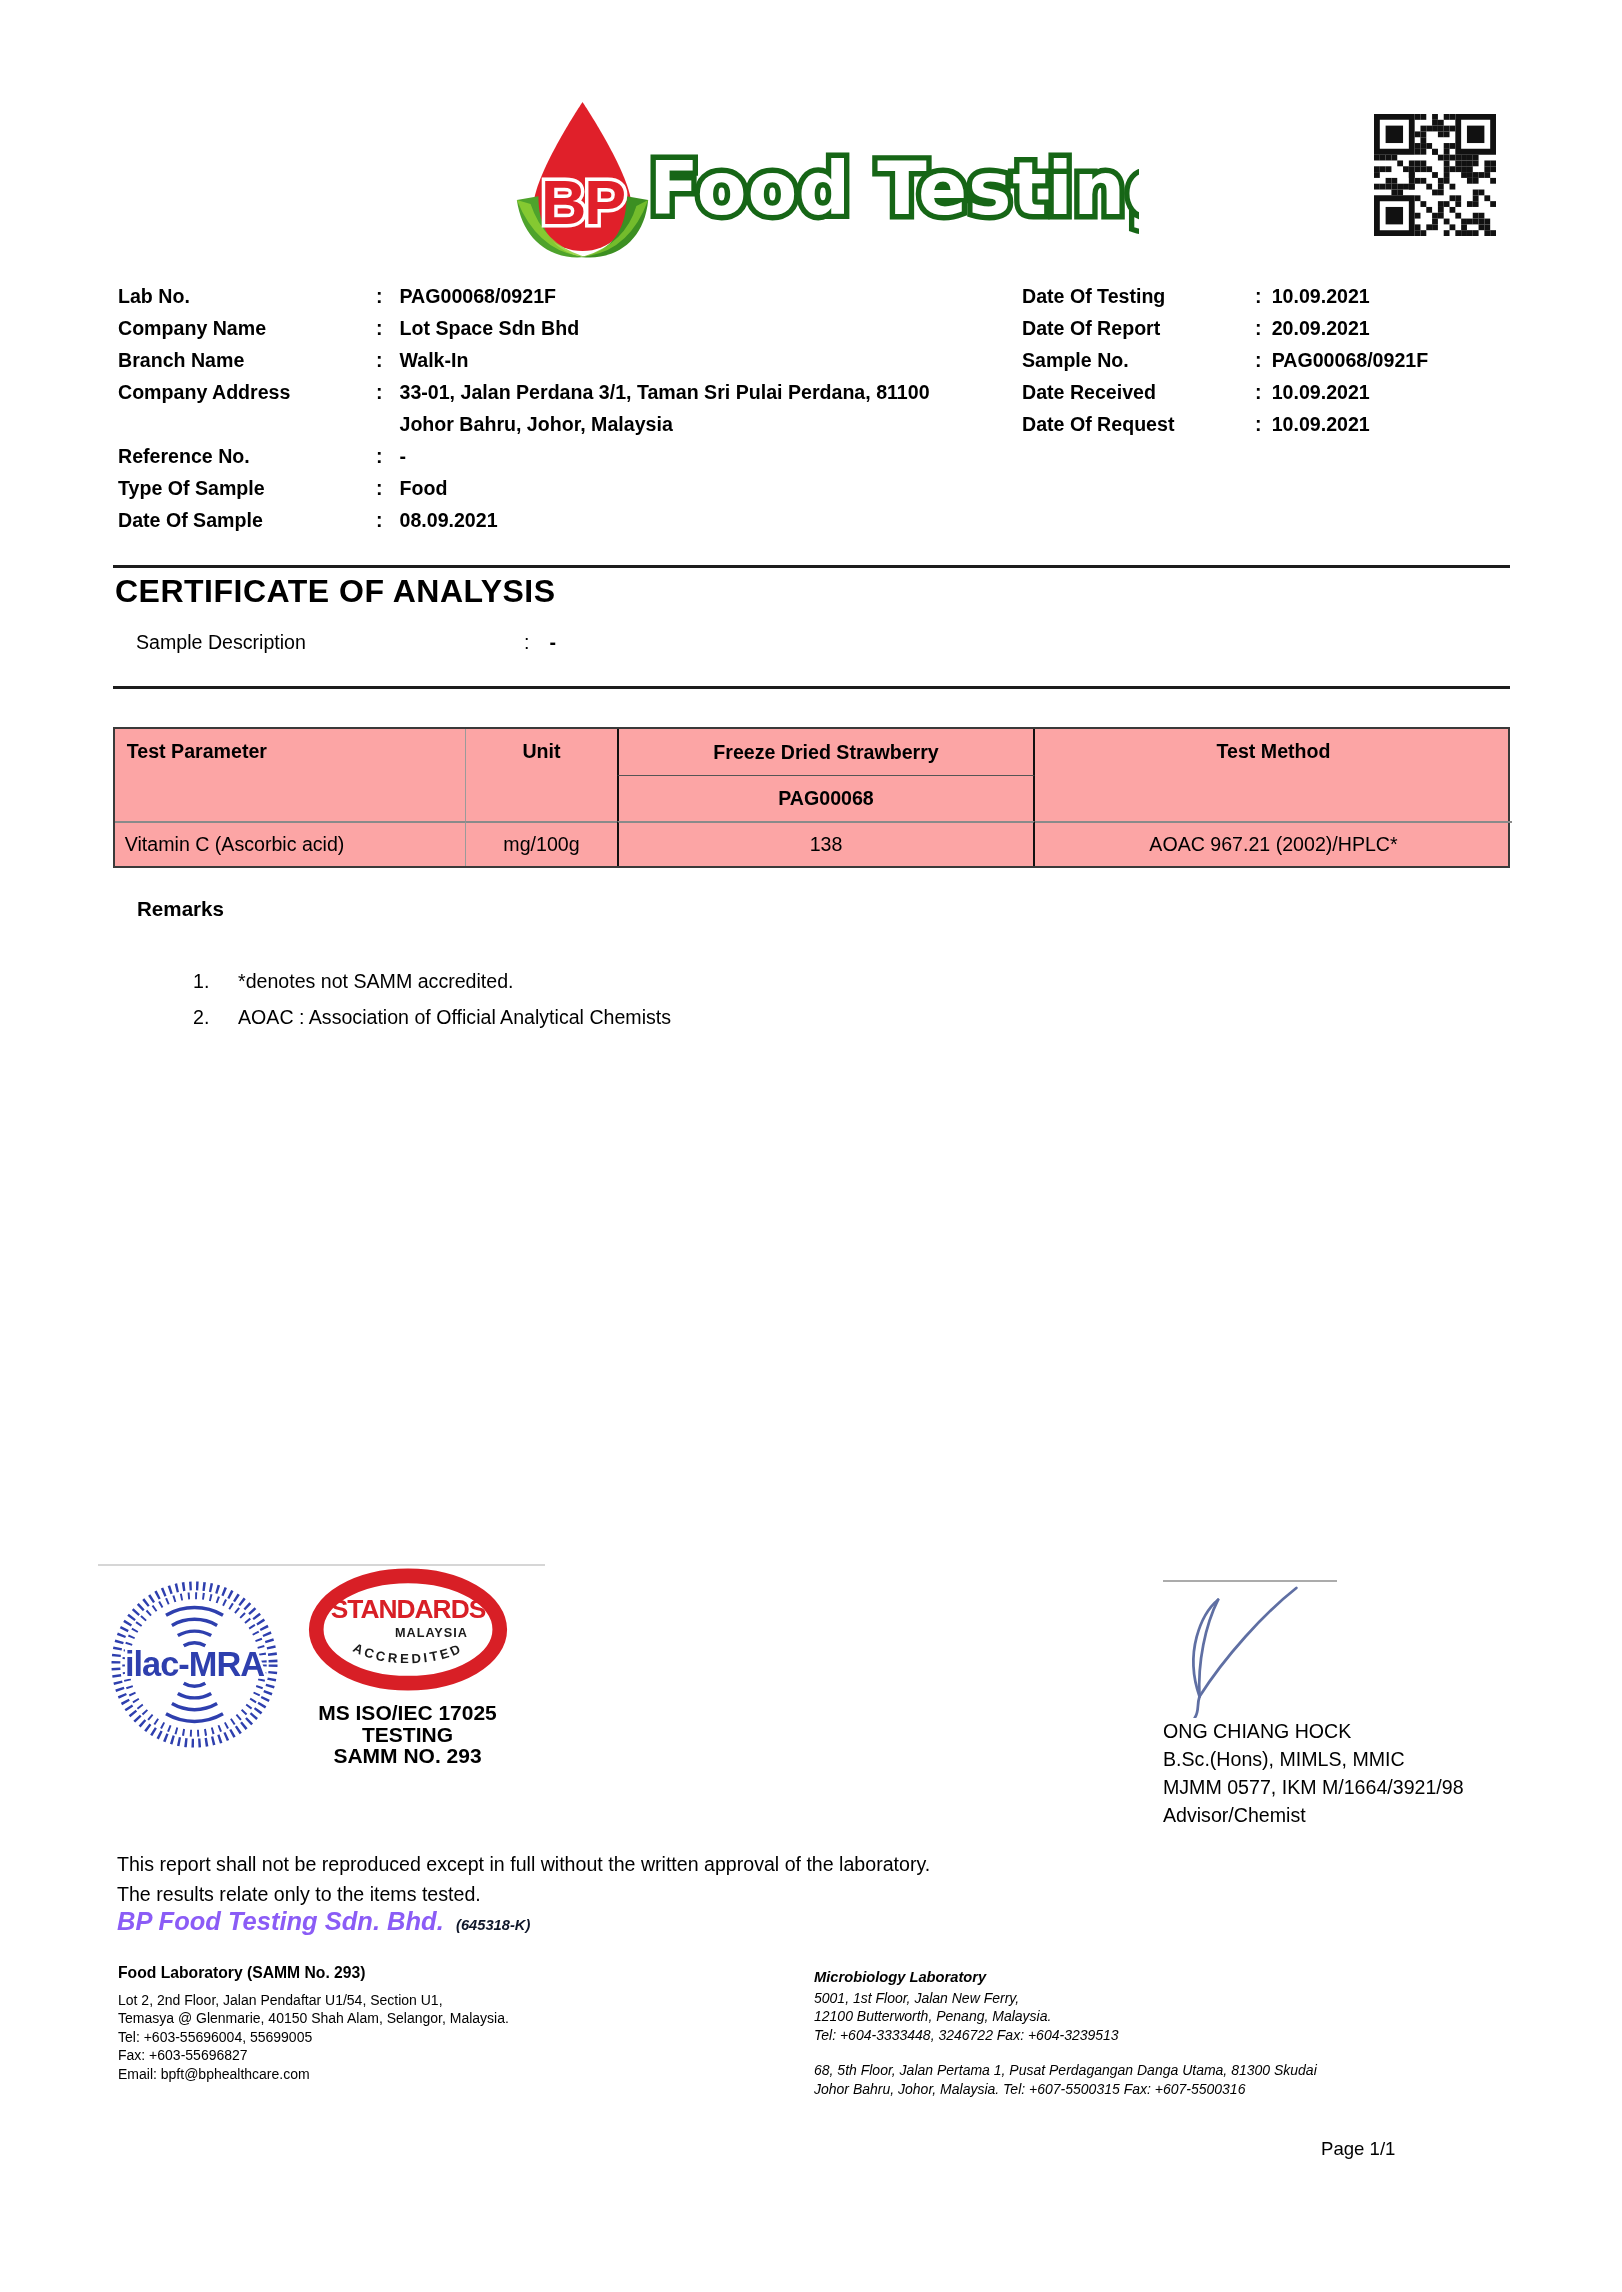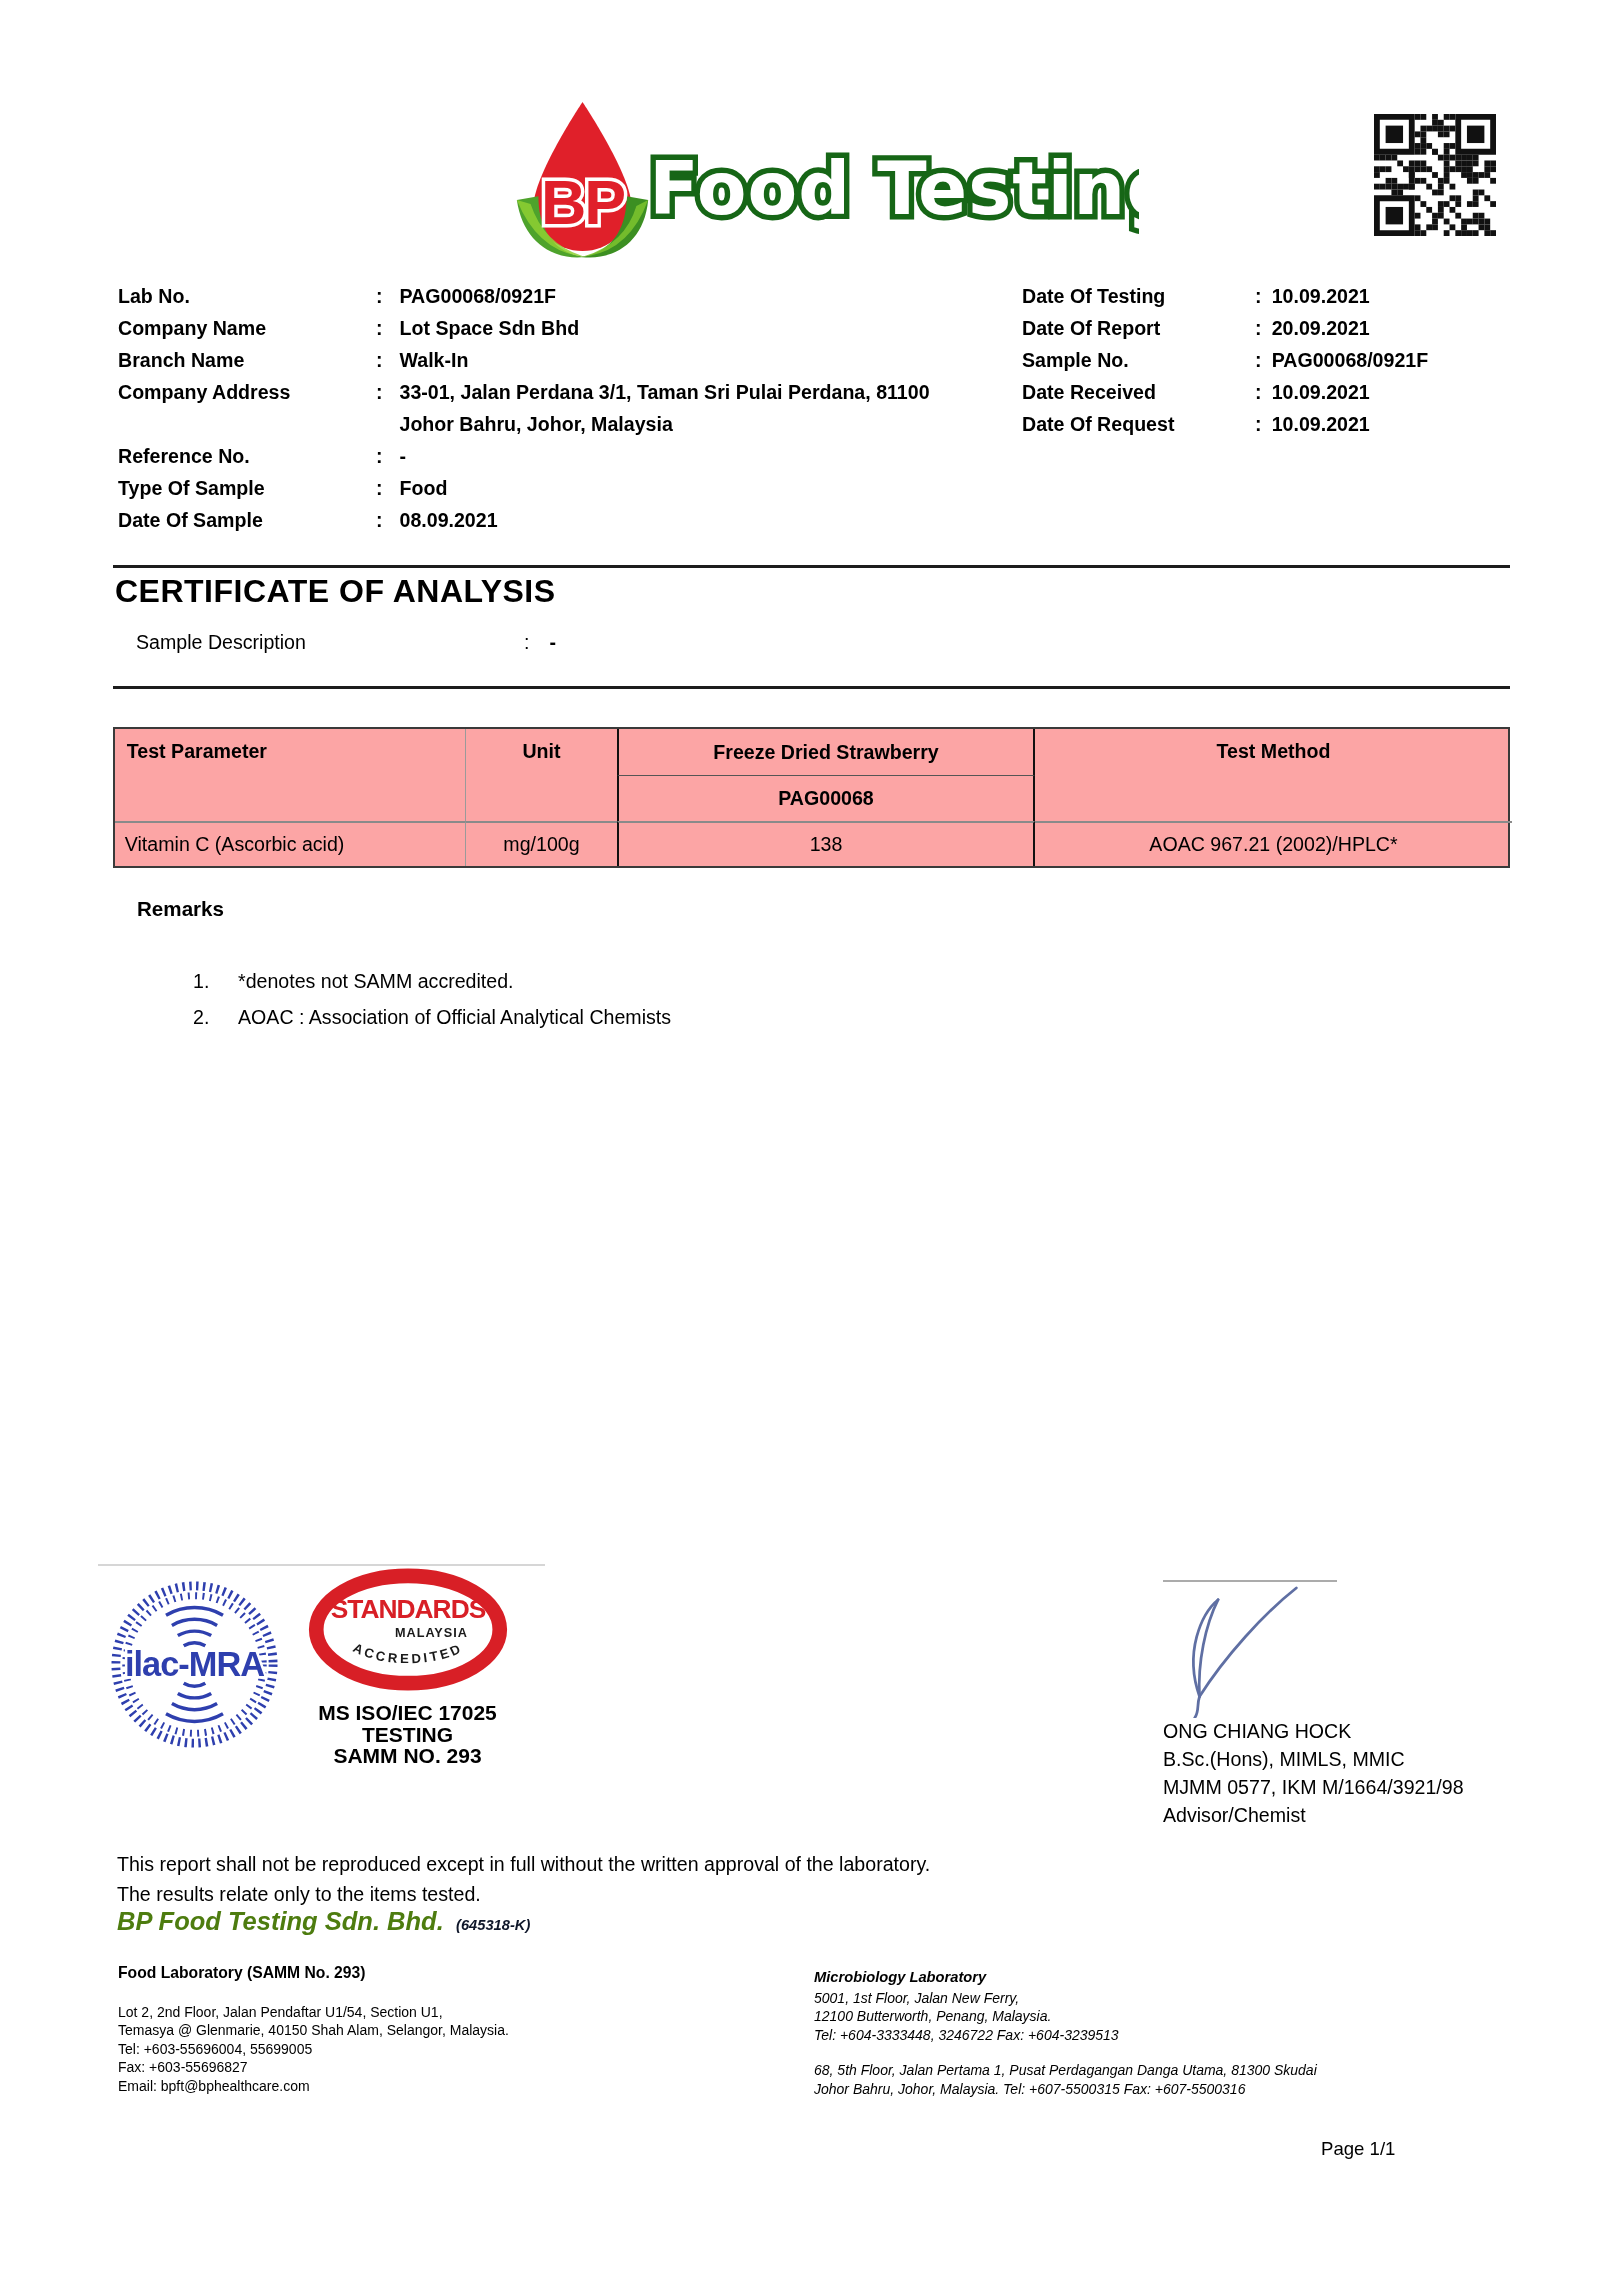--- a/index.html
+++ b/index.html
@@ -63,24 +63,24 @@
   .samm{left:294px;top:1702px;width:227px;text-align:center;font-size:21px;font-weight:bold;line-height:21.6px;}
 
   
   .sig-line{left:1163px;top:1580px;width:174px;height:2px;background:#ababab;}
   .sig-svg{left:1171px;top:1586px;width:147px;height:132px;}
   .signatory{left:1163px;top:1717px;font-size:19.6px;line-height:28px;}
 
   
   .disclaimer{left:117px;top:1849px;font-size:19.6px;line-height:30px;}
   .company-line{left:117px;top:1907px;}
-  .company-name{color:#4d7c0f;font-size:25.5px;font-weight:bold;font-style:italic;}
+  .company-name{color:#8b5cf6;font-size:25.5px;font-weight:bold;font-style:italic;}
   .company-reg{color:#0f172a;font-size:14.7px;font-weight:bold;font-style:italic;margin-left:7.8px;}
   .food-lab{left:118px;top:1964px;font-size:14px;line-height:18.6px;width:549px;}
-  .food-lab .lab-title{font-size:15.7px;font-weight:bold;margin-bottom:20px;}
+  .food-lab .lab-title{font-size:15.7px;font-weight:bold;margin-bottom:8px;}
   .micro-lab{left:814px;top:1968px;font-size:14px;font-style:italic;line-height:18.6px;width:686px;}
   .micro-lab .lab-title{font-size:14.7px;font-weight:bold;margin-bottom:2px;}
   .micro-gap{height:16.7px;}
   .page-num{left:1321px;top:2138px;font-size:18.6px;}
 </style>
 </head>
 <body>
 
 <svg class="abs logo-mark" viewBox="0 0 150 168">
   <path d="M75,4 C75,4 28,74 25,108 a50,48 0 0 0 100,0 C122,74 75,4 75,4 Z" fill="#e0202a"></path>

